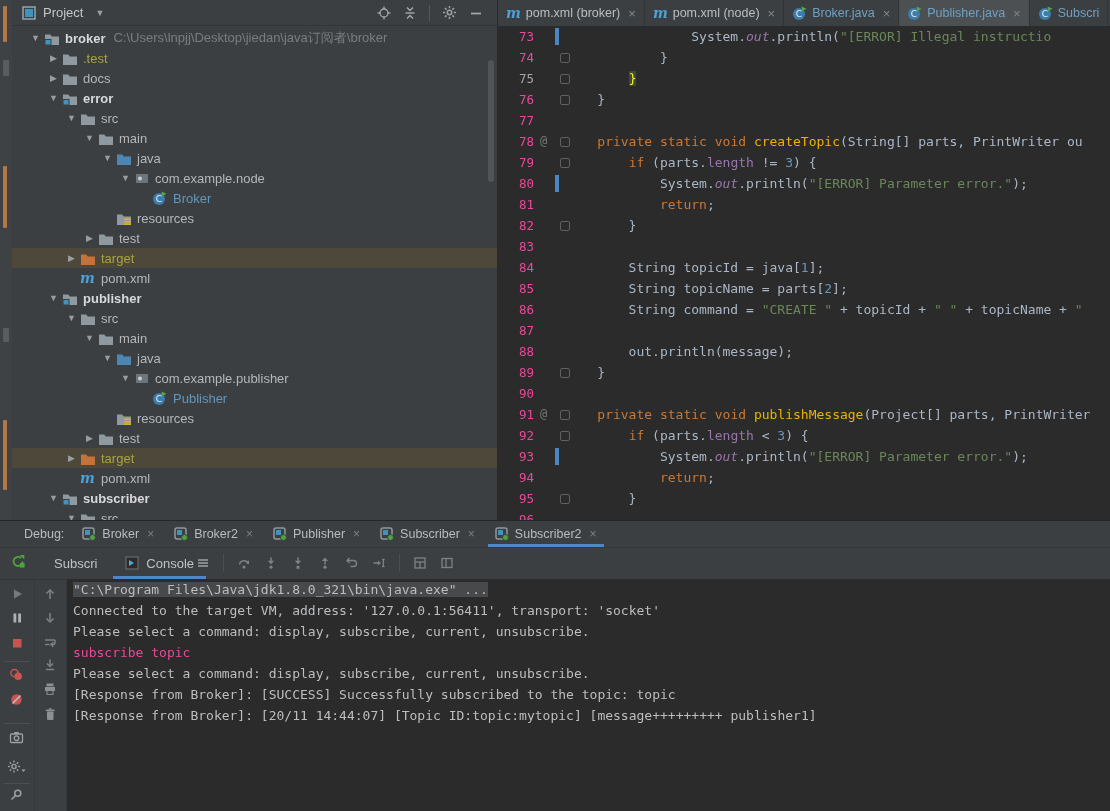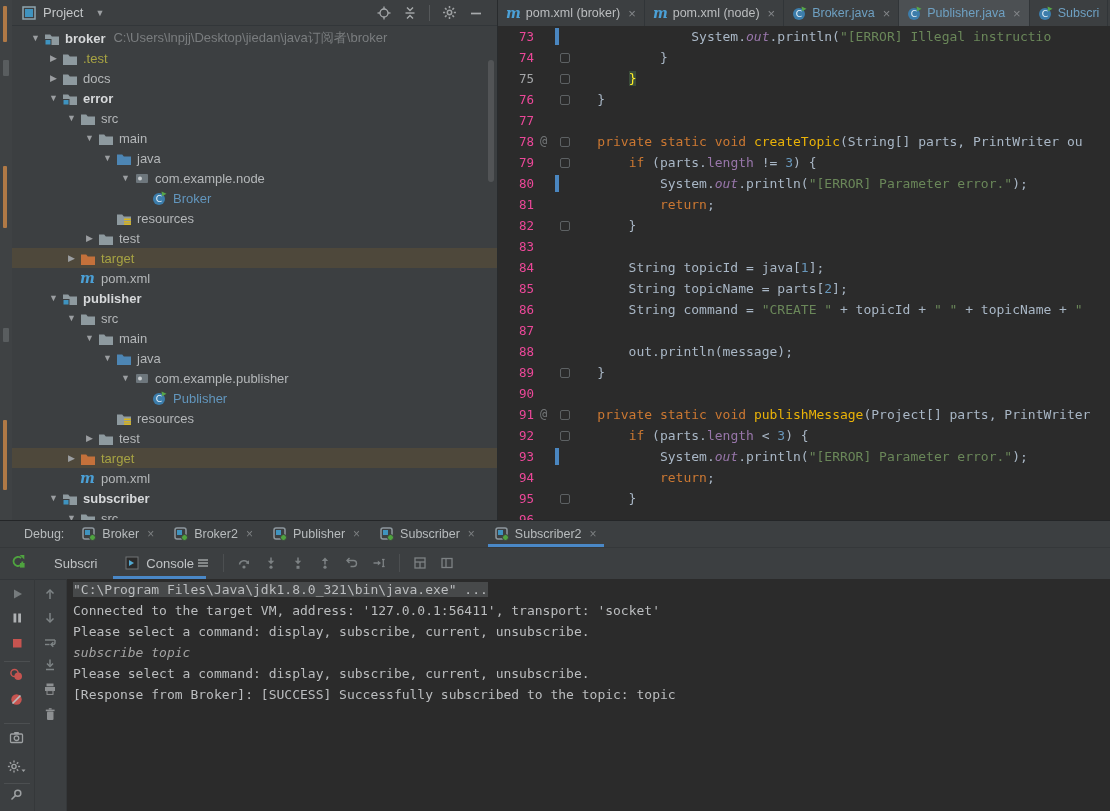--- a/index.html
+++ b/index.html
@@ -66,21 +66,21 @@
   .vtab .ul{position:absolute;left:2px;right:2px;bottom:0;height:3px;background:#4a88c7}
   #dtools{position:absolute;left:196px;top:0;height:32px;display:flex;align-items:center;gap:13px}
   #dtools .vdiv{height:18px;background:#4c4f51}
   .cicon{position:absolute;cursor:pointer}
   .hsep{position:absolute;left:4px;width:26px;height:1px;background:#4c4f51}
   #colsep1{position:absolute;left:34px;top:58px;bottom:0;width:1px;background:#35383a}
   #colsep2{position:absolute;left:66px;top:58px;bottom:0;width:1px;background:#35383a}
   #console{position:absolute;left:67px;top:58px;width:1043px;height:233px;background:#2b2b2b;padding:3px 0 0 6px;box-sizing:border-box}
   .ol{height:21px;white-space:pre;font:13px "DejaVu Sans Mono",monospace;color:#bbbdbf}
   .o-sys{background:#47494a}
-  .o-in{color:#a3a3a3;font-style:italic}
+  .o-in{color:#ec4899;}
   .caret{display:inline-block;width:2px;height:14px;background:#c8cacc;vertical-align:-2px;margin-left:1px}
 </style>
 </head>
 <body>
 
 <div id="sliver">
   <div class="mk" style="top:6px;height:36px;background:#b07946;width:4px"></div>
   <div class="mk" style="top:60px;height:16px;background:#595d5f"></div>
   <div class="mk" style="top:166px;height:62px;background:#b07946;width:4px"></div>
   <div class="mk" style="top:328px;height:14px;background:#595d5f"></div>
@@ -711,20 +711,21 @@
   <div id="colsep2"></div>
   <div id="runcol"></div>
   <div id="concol"></div>
   <div id="console">
       <div class="ol"><span class="o-sys">"C:\Program Files\Java\jdk1.8.0_321\bin\java.exe" ...</span></div>
       <div class="ol"><span>Connected to the target VM, address: '127.0.0.1:56411', transport: 'socket'</span></div>
       <div class="ol"><span>Please select a command: display, subscribe, current, unsubscribe.</span></div>
       <div class="ol"><span class="o-in">subscribe topic</span></div>
       <div class="ol"><span>Please select a command: display, subscribe, current, unsubscribe.</span></div>
       <div class="ol"><span>[Response from Broker]: [SUCCESS] Successfully subscribed to the topic: topic</span></div>
+      <div class="ol"><span>[Response from Broker]: [20/11 14:44:07] [Topic ID:topic:mytopic] [message+++++++++ publisher1]</span></div>
     </div>
 <span class="cicon ic" style="left: 10px; top: 66px;">
       <svg width="14" height="14" viewBox="0 0 14 14">
         <path d="M4 2.5l8 4.5-8 4.5z" fill="#767b7d"></path>
       </svg>
     </span>
     <span class="cicon ic" style="left: 10px; top: 90px;">
       <svg width="14" height="14" viewBox="0 0 14 14">
         <rect x="3.5" y="2.5" width="2.8" height="9" fill="#aeb1b3"></rect>
         <rect x="8.2" y="2.5" width="2.8" height="9" fill="#aeb1b3"></rect>

